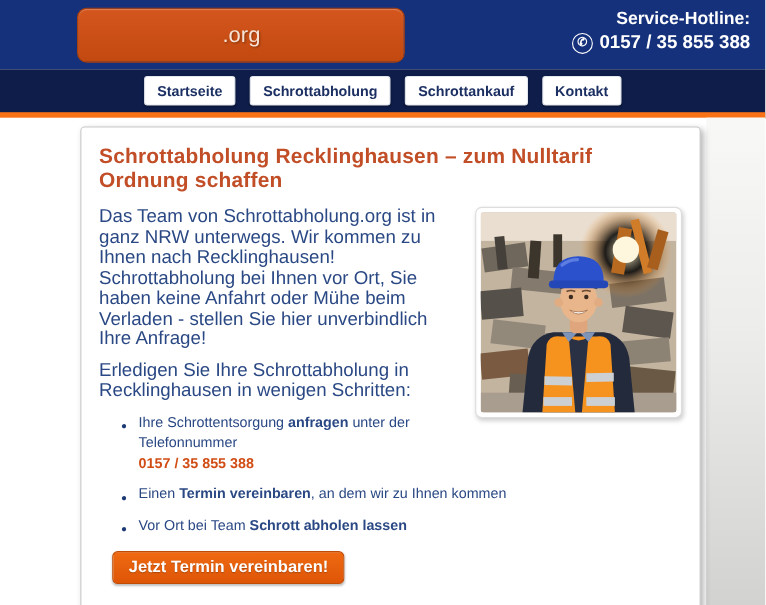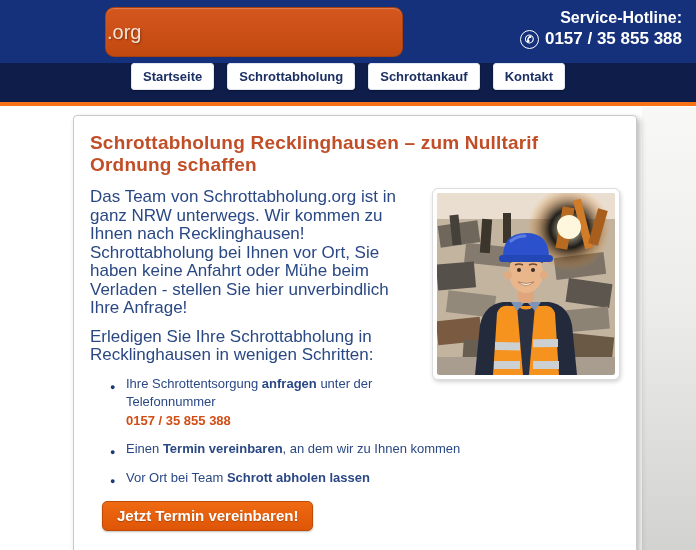--- a/index.html
+++ b/index.html
@@ -2,33 +2,33 @@
 <html><head>
 <meta charset="utf-8">
 <style>
   html,body{margin:0;padding:0;}
   body{font-family:"Liberation Sans",sans-serif;}
   #page{position:relative;width:696px;height:550px;overflow:hidden;background:#fff;}
 
   
   .header{position:absolute;left:0;top:0;width:696px;height:63px;background:#15317b;}
   .logo{position:absolute;left:70px;top:7px;width:296px;height:48px;background:linear-gradient(#d4561e,#c2490f);
-        border:1px solid #a93f0c;border-radius:9px;display:flex;align-items:center;justify-content:flex-start;
-        box-shadow:inset 0 1px 1px rgba(255,255,255,.25);cursor:pointer;margin-left:35px;}
+        border:1px solid #a93f0c;border-radius:9px;display:flex;align-items:center;justify-content:center;
+        box-shadow:inset 0 1px 1px rgba(255,255,255,.25);cursor:pointer;}
   .logo .main{color:#fff;font-weight:bold;font-size:27px;letter-spacing:-.5px;text-shadow:1px 2px 2px rgba(0,0,0,.4);}
   .logo .tld{color:#f6e3d6;font-size:20px;margin-left:1px;text-shadow:1px 1px 2px rgba(0,0,0,.35);}
   .hotline{position:absolute;right:14px;top:9px;text-align:right;color:#fff;}
   .hotline .lbl{font-size:16px;font-weight:bold;}
   .hotline .num{font-size:17px;font-weight:bold;margin-top:2px;display:flex;align-items:center;gap:6px;justify-content:flex-end;}
   .phoneicon{display:inline-flex;align-items:center;justify-content:center;width:17px;height:17px;
              border:1.6px solid #fff;border-radius:50%;font-size:11px;line-height:1;}
 
   
   .nav{position:absolute;left:0;top:63px;width:696px;height:39px;background:#0e1d4a;
-       border-bottom:4px solid #f97316;display:flex;align-items:flex-start;justify-content:center;gap:13px;}
+       border-bottom:6px solid #f97316;display:flex;align-items:center;justify-content:center;gap:13px;}
   .navbtn{background:#fff;color:#1b2f63;font-size:13px;font-weight:bold;padding:5px 11px;border:1px solid #e2e6ee;
           border-radius:3px;cursor:pointer;box-shadow:0 1px 2px rgba(0,0,0,.3);}
 
   
   .main{position:absolute;left:0;top:107px;width:696px;height:443px;background:#fff;}
   .sidezone{position:absolute;left:642px;top:0;width:54px;height:443px;
             background:linear-gradient(180deg,#f8f8f7 0%,#ececea 45%,#d2d2d0 100%);}
   .card{position:absolute;left:73px;top:8px;width:530px;height:560px;background:#fff;
         border:1px solid #c9c9c9;border-radius:4px;box-shadow:3px 3px 6px rgba(0,0,0,.28);
         padding:14px 16px 0 16px;}

